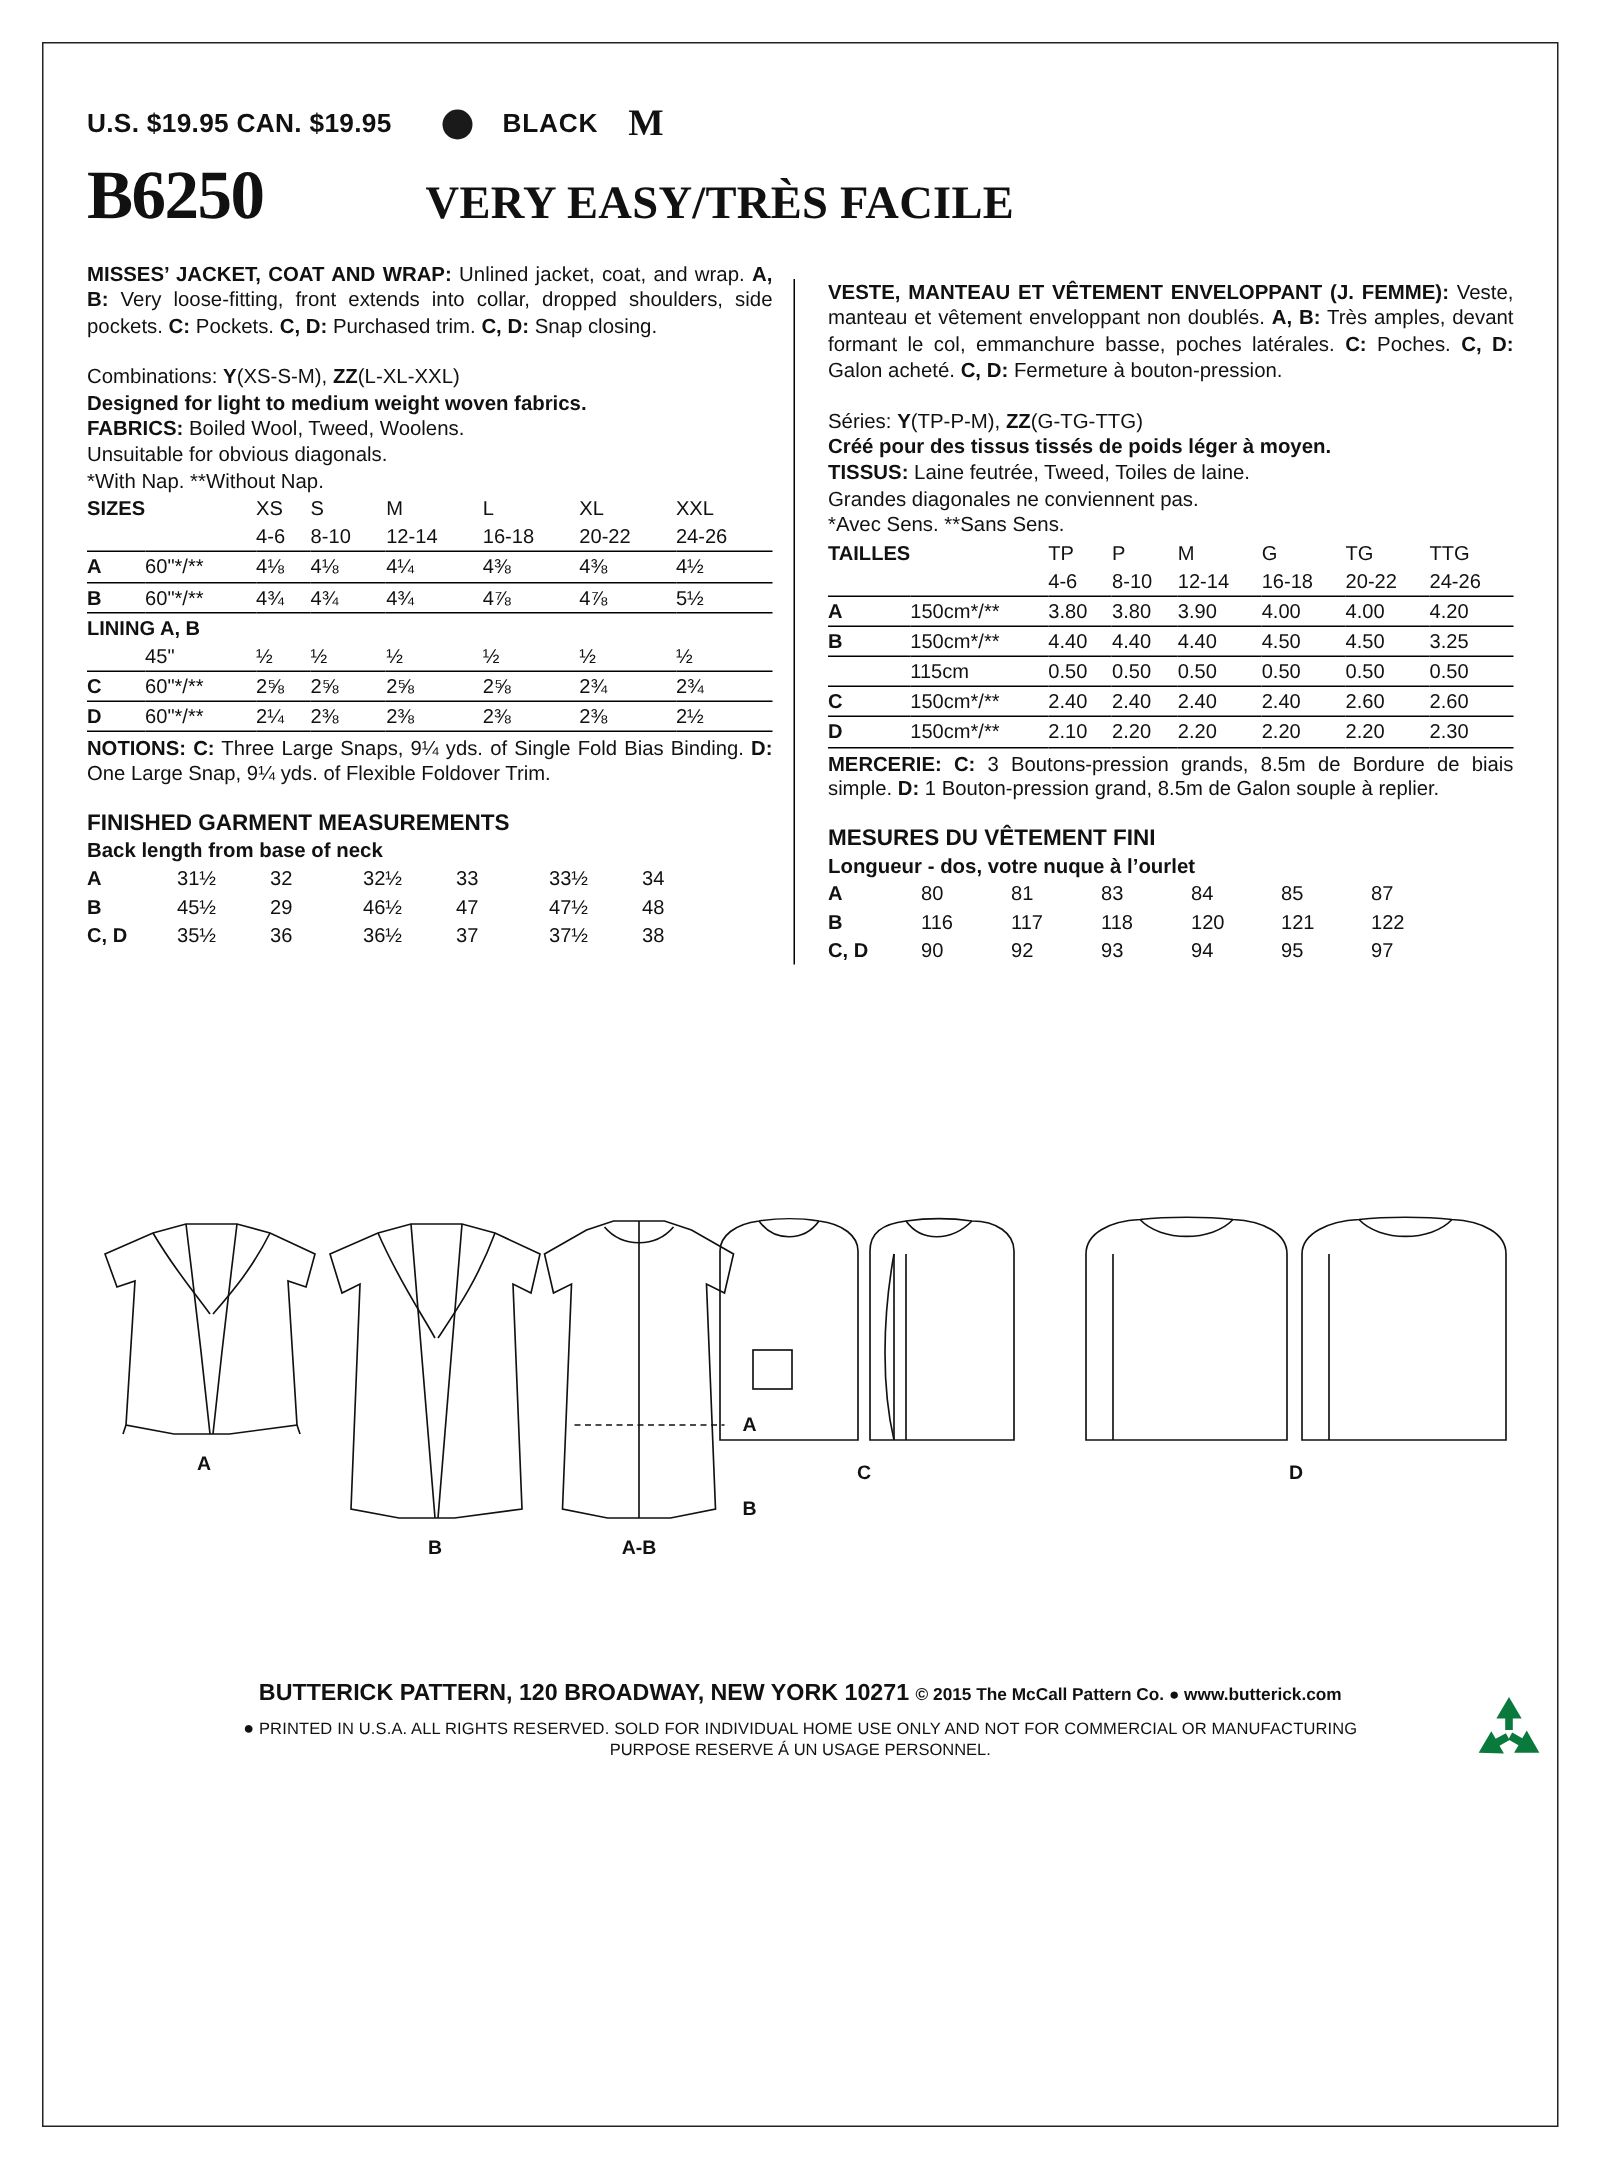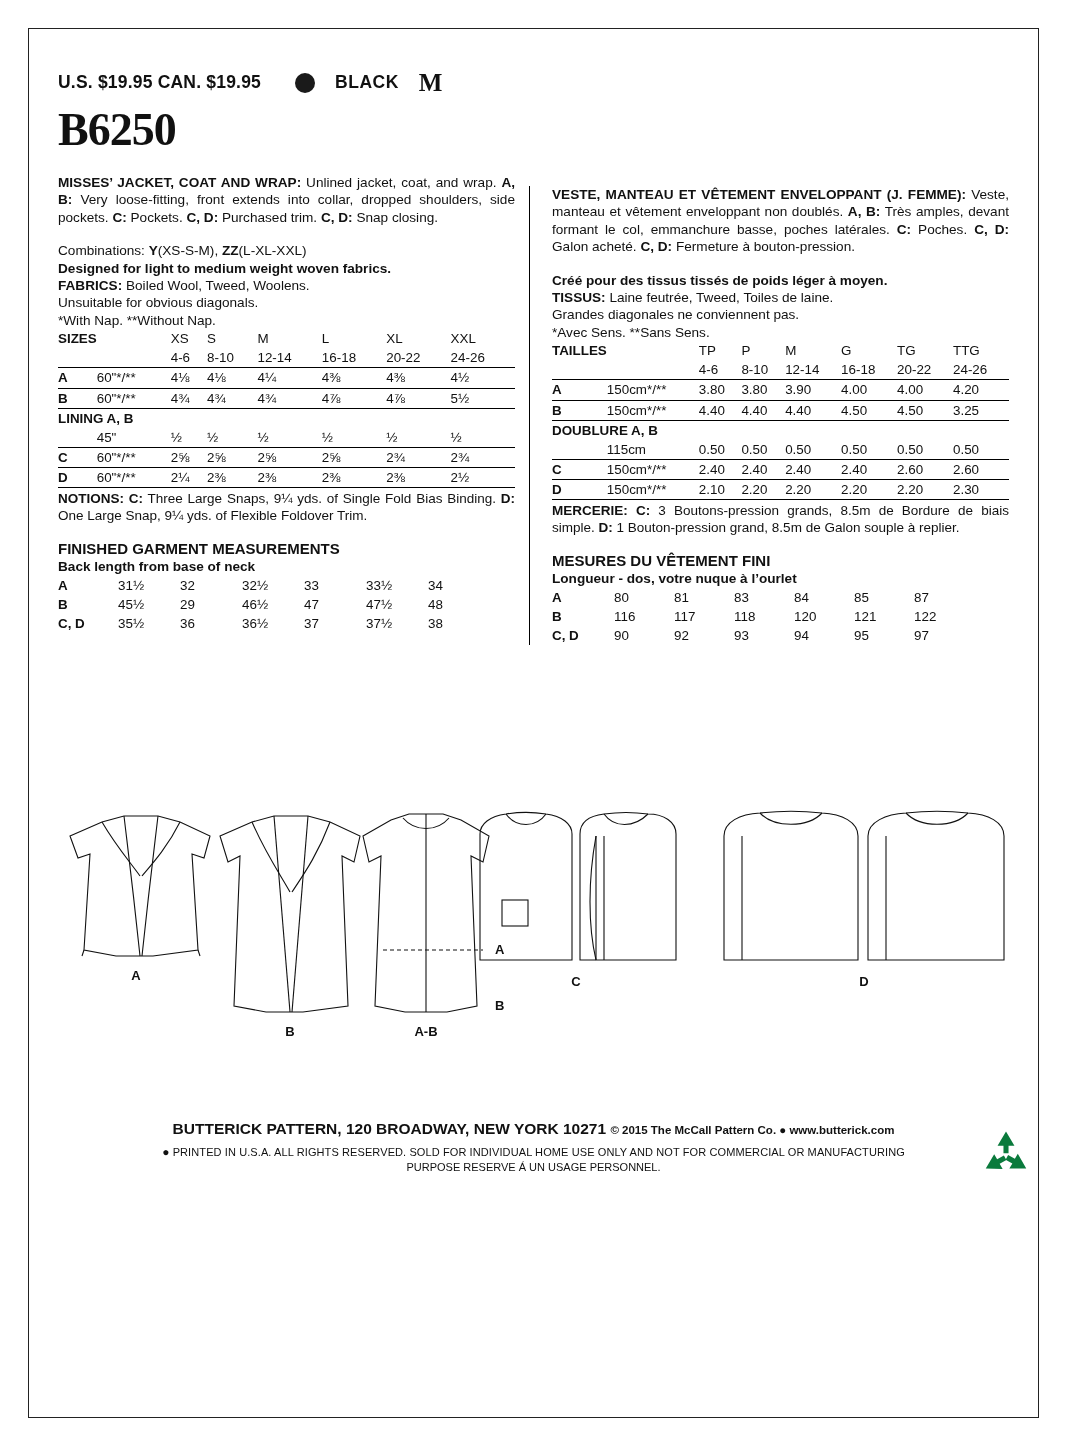--- a/index.html
+++ b/index.html
@@ -60,20 +60,21 @@
 
     <div class="topline">
       <span class="price">U.S. $19.95  CAN.  $19.95</span>
       <span class="dot"></span>
       <span class="blackword">BLACK</span>
       <span class="mletter">M</span>
     </div>
 
     <div class="titlerow">
       <span class="patnum">B6250</span>
+      <span class="veryeasy">VERY EASY/TRÈS FACILE</span>
     </div>
 
     <div class="cols">
 
       <div class="col left">
         <div class="just"><b>MISSES’ JACKET, COAT AND WRAP:</b> Unlined jacket, coat, and wrap. <b>A, B:</b> Very loose-fitting, front extends into collar, dropped shoulders, side pockets. <b>C:</b> Pockets. <b>C, D:</b> Purchased trim. <b>C, D:</b> Snap closing.</div>
         <div class="gap"></div>
         <div>Combinations: <b>Y</b>(XS-S-M), <b>ZZ</b>(L-XL-XXL)</div>
         <div class="sub">Designed for light to medium weight woven fabrics.</div>
         <div><b>FABRICS:</b> Boiled Wool, Tweed, Woolens.</div>
@@ -197,20 +198,21 @@
             <td>37½</td>
             <td>38</td>
           </tr>
         </tbody>
           </table>
       </div>
 
       <div class="col right">
         <div class="just"><b>VESTE,  MANTEAU  ET  VÊTEMENT  ENVELOPPANT  (J. FEMME):</b> Veste, manteau et vêtement enveloppant non doublés. <b>A, B:</b> Très amples, devant formant le col, emmanchure basse, poches latérales. <b>C:</b> Poches. <b>C, D:</b> Galon acheté. <b>C, D:</b> Fermeture à bouton-pression.</div>
         <div class="gap"></div>
+        <div>Séries: <b>Y</b>(TP-P-M), <b>ZZ</b>(G-TG-TTG)</div>
         <div class="sub">Créé pour des tissus tissés de poids léger à moyen.</div>
         <div><b>TISSUS:</b> Laine feutrée, Tweed, Toiles de laine.</div>
         <div>Grandes diagonales ne conviennent pas.</div>
         <div>*Avec Sens. **Sans Sens.</div>
 
         <table class="tbl">
           <tbody>
               <tr>
             <td class="lbl" style="width:28px">TAILLES</td>
             <td style="width:92px"></td>
@@ -243,29 +245,20 @@
           </tr>
           <tr class="rowline">
             <td class="lbl">B</td>
             <td>150cm*/**</td>
             <td>4.40</td>
             <td>4.40</td>
             <td>4.40</td>
             <td>4.50</td>
             <td>4.50</td>
             <td>3.25</td>
-          </tr>
-          <tr>
-            <td class="lbl" colspan="2" style="font-weight:bold">DOUBLURE A, B</td>
-            <td></td>
-                <td></td>
-                <td></td>
-                <td></td>
-                <td></td>
-                <td></td>
           </tr>
           <tr class="rowline">
             <td class="lbl"></td>
             <td>115cm</td>
             <td>0.50</td>
             <td>0.50</td>
             <td>0.50</td>
             <td>0.50</td>
             <td>0.50</td>
             <td>0.50</td>

